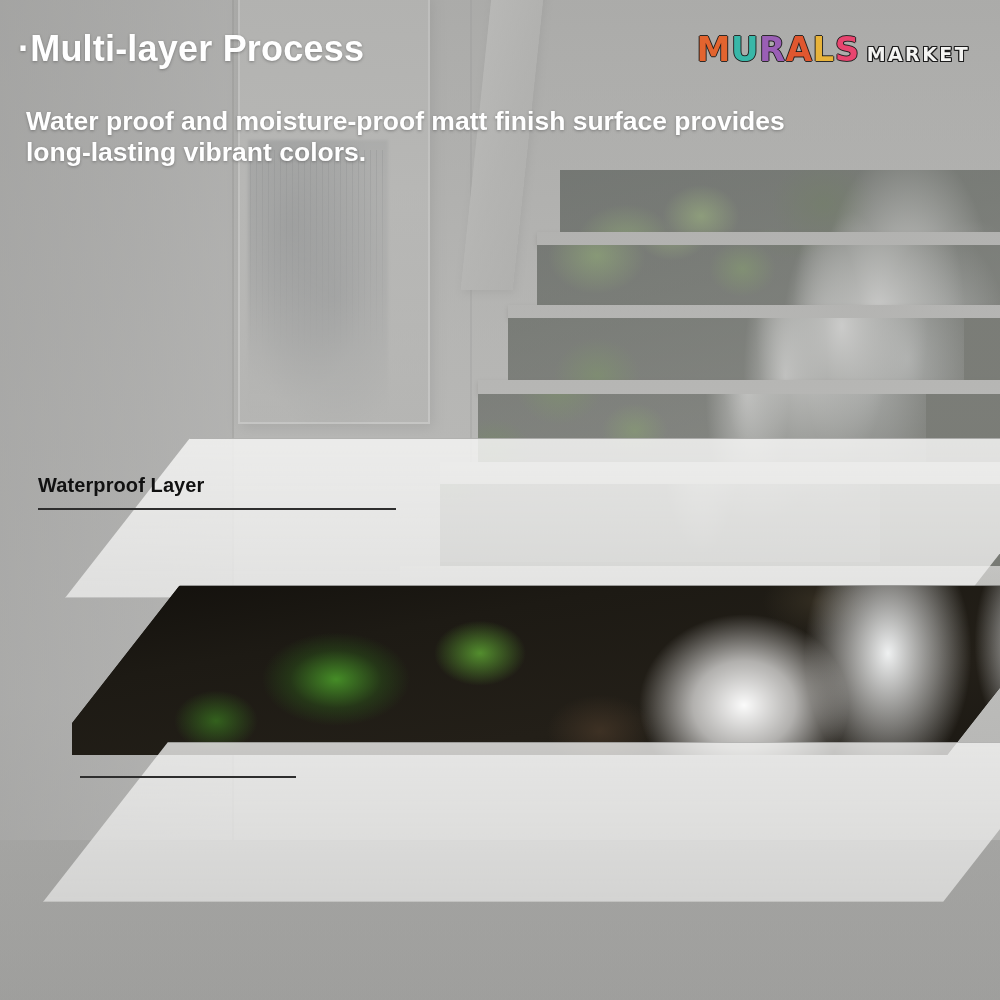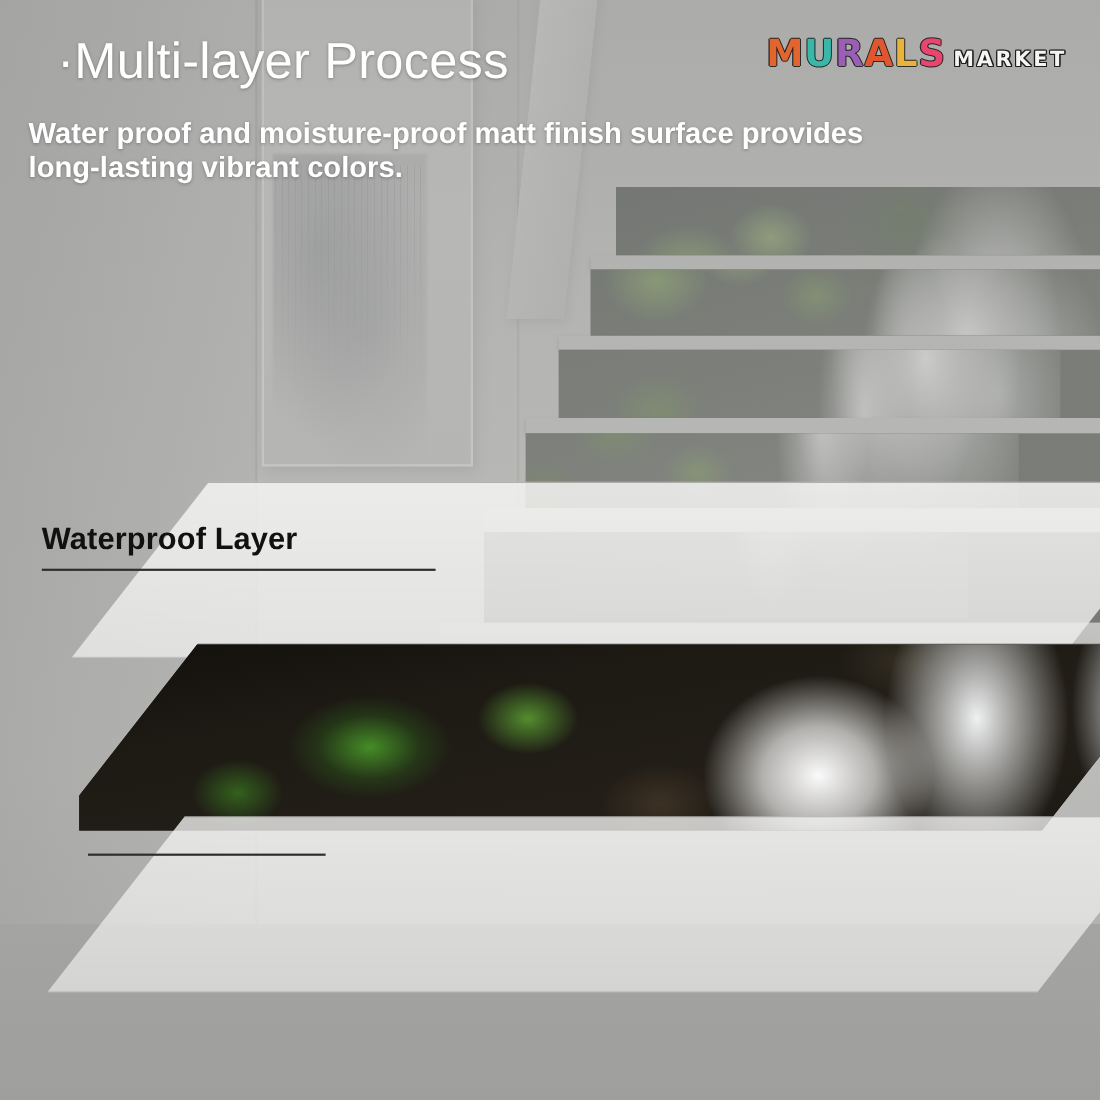--- a/index.html
+++ b/index.html
@@ -147,34 +147,33 @@
     background:linear-gradient(180deg,rgba(241,241,240,.80) 0%,rgba(231,231,230,.72) 100%);
     transform:skewX(-38deg);
     transform-origin:left top;
     border-top:1px solid rgba(130,130,128,.42);
     border-bottom:1px solid rgba(120,120,118,.30);
   }
 
   
   .title{
     position:absolute;left:18px;top:28px;
-    font-size:46px;font-weight:400;color:#ffffff;letter-spacing:.2px;
+    font-size:36px;font-weight:700;color:#ffffff;letter-spacing:.2px;
     text-shadow:0 1px 3px rgba(60,60,60,.45);
     white-space:nowrap;
-    margin-left:34px;
   }
   .subtitle{
     position:absolute;left:26px;top:106px;width:800px;
     font-size:26.5px;font-weight:700;color:#ffffff;line-height:1.18;
     text-shadow:0 1px 3px rgba(60,60,60,.45);
   }
 
   .layer-label{position:absolute;white-space:nowrap;}
   .layer-label .txt{
-    display:block;font-size:28px;font-weight:700;color:#111111;
+    display:block;font-size:20px;font-weight:700;color:#111111;
     letter-spacing:.1px;
   }
   .layer-label .rule{
     display:block;height:2px;background:#2e2e2e;margin-top:11px;
   }
   .lbl-waterproof{left:38px;top:474px;}
   .lbl-waterproof .rule{width:358px;}
   .lbl-uhd{left:62px;top:625px;}
   .lbl-uhd .rule{width:298px;}
   .lbl-adhesive{left:80px;top:765px;}

